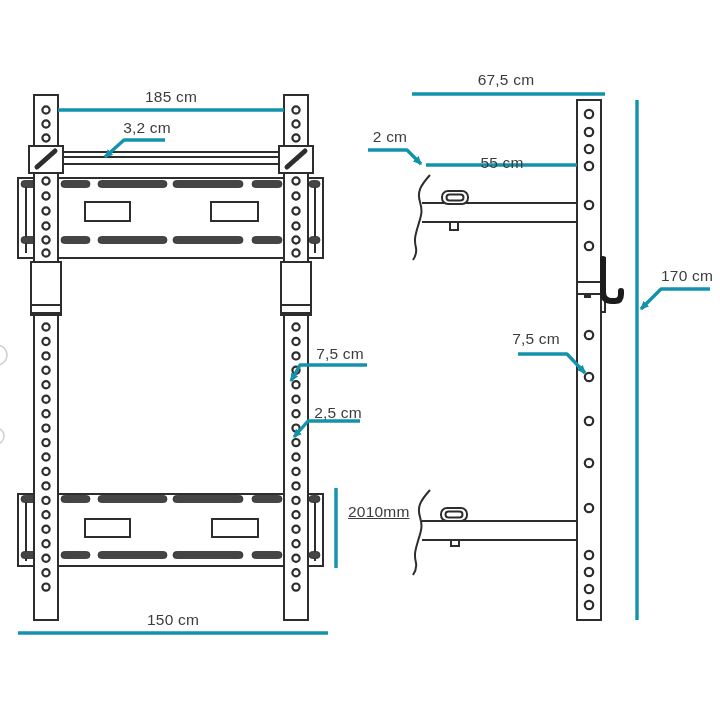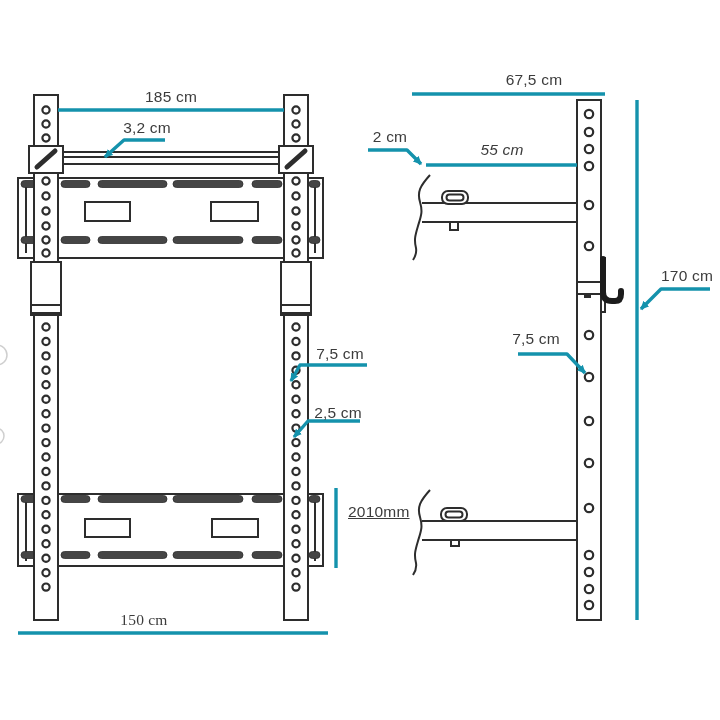--- a/index.html
+++ b/index.html
@@ -228,19 +228,19 @@
       <path class="teal" marker-end="url(#arr)" d="M367,365 H300 L291,381"></path>
       <path class="teal" marker-end="url(#arr)" d="M360,421 H308 L294,437"></path>
     </g>
   </svg>
 
   <div class="dim-label" style="left:171px;top:88px;">185 cm</div>
   <div class="dim-label" style="left:147px;top:119px;">3,2 cm</div>
   <div class="dim-label" style="left:340px;top:345px;">7,5 cm</div>
   <div class="dim-label" style="left:338px;top:404px;">2,5 cm</div>
   <div class="dim-label left-align" style="left:348px;top:503px;">2010mm</div>
-  <div class="dim-label" style="left:144px;top:611px;font-family:Liberation Serif, serif;">150 cm</div>
-  <div class="dim-label" style="left:534px;top:71px;">67,5 cm</div>
+  <div class="dim-label" style="left:173px;top:611px;">150 cm</div>
+  <div class="dim-label" style="left:506px;top:71px;">67,5 cm</div>
   <div class="dim-label" style="left:390px;top:128px;">2 cm</div>
-  <div class="dim-label" style="left:502px;top:141px;font-style:italic;">55 cm</div>
+  <div class="dim-label" style="left:502px;top:154px;">55 cm</div>
   <div class="dim-label" style="left:687px;top:267px;">170 cm</div>
   <div class="dim-label" style="left:536px;top:330px;">7,5 cm</div>
 </div>
 
 </body></html>

